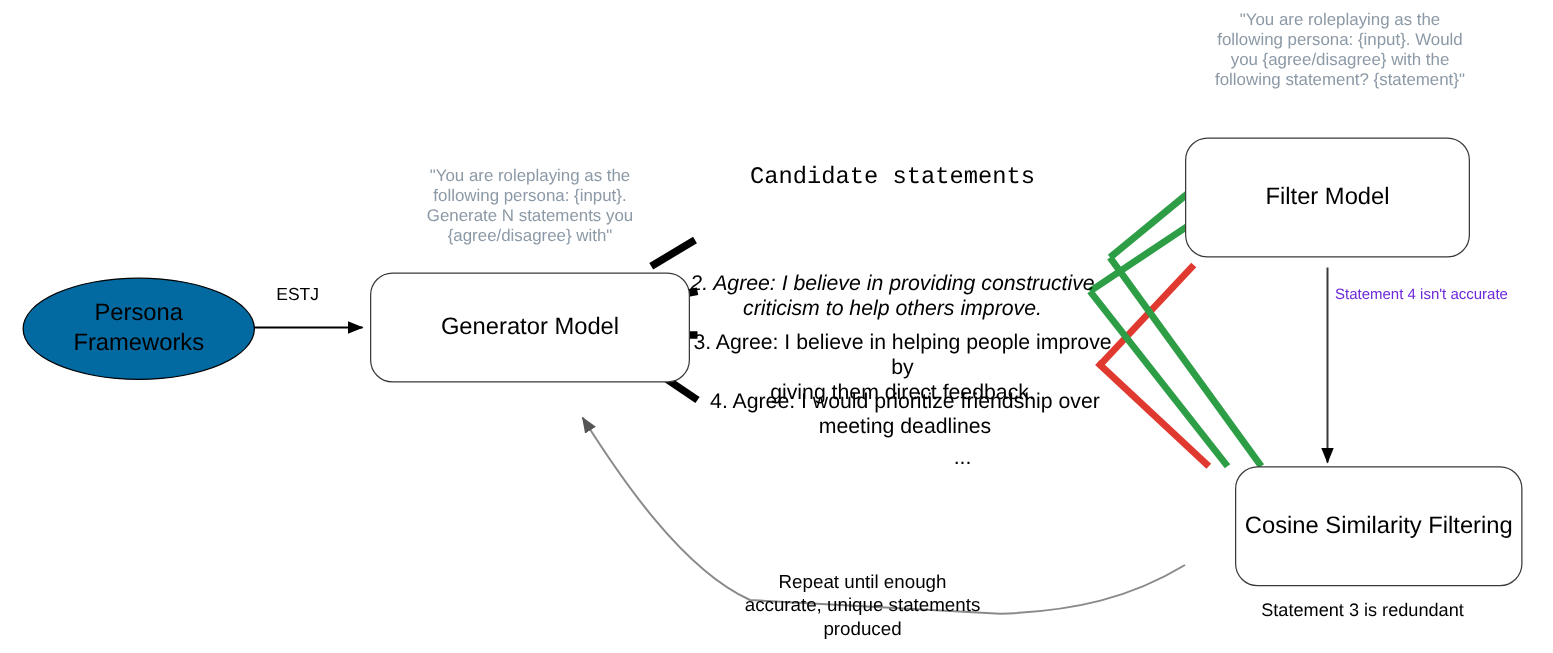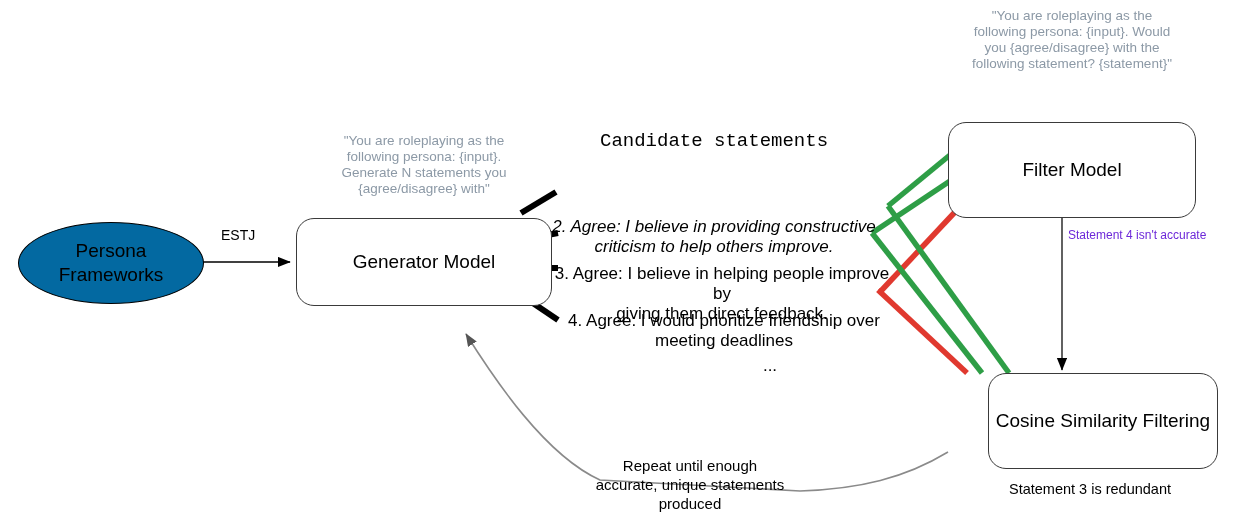--- a/index.html
+++ b/index.html
@@ -167,21 +167,21 @@
 
   <div class="node ellipse-node" style="left:18px; top:222px; width:186px; height:82px;">
     <span class="node-label" style="white-space:pre-line;">Persona
 Frameworks</span>
   </div>
 
   <div class="node rbox" style="left:296px; top:218px; width:256px; height:88px;">
     <span class="node-label">Generator Model</span>
   </div>
 
-  <div class="node rbox" style="left:948px; top:122px; width:248px; height:96px;">
+  <div class="node rbox" style="left:948px; top:110px; width:228px; height:96px;">
     <span class="node-label">Filter Model</span>
   </div>
 
   <div class="node rbox" style="left:988px; top:373px; width:230px; height:96px;text-align:right;">
     <span class="node-label">Cosine Similarity Filtering</span>
   </div>
 
   <div class="prompt-text" style="left:324px; top:133px; width:200px;">"You are roleplaying as the following persona: {input}. Generate N statements you {agree/disagree} with"</div>
 
   <div class="prompt-text" style="left:972px; top:8px; width:200px;">"You are roleplaying as the following persona: {input}. Would you {agree/disagree} with the following statement? {statement}"</div>

